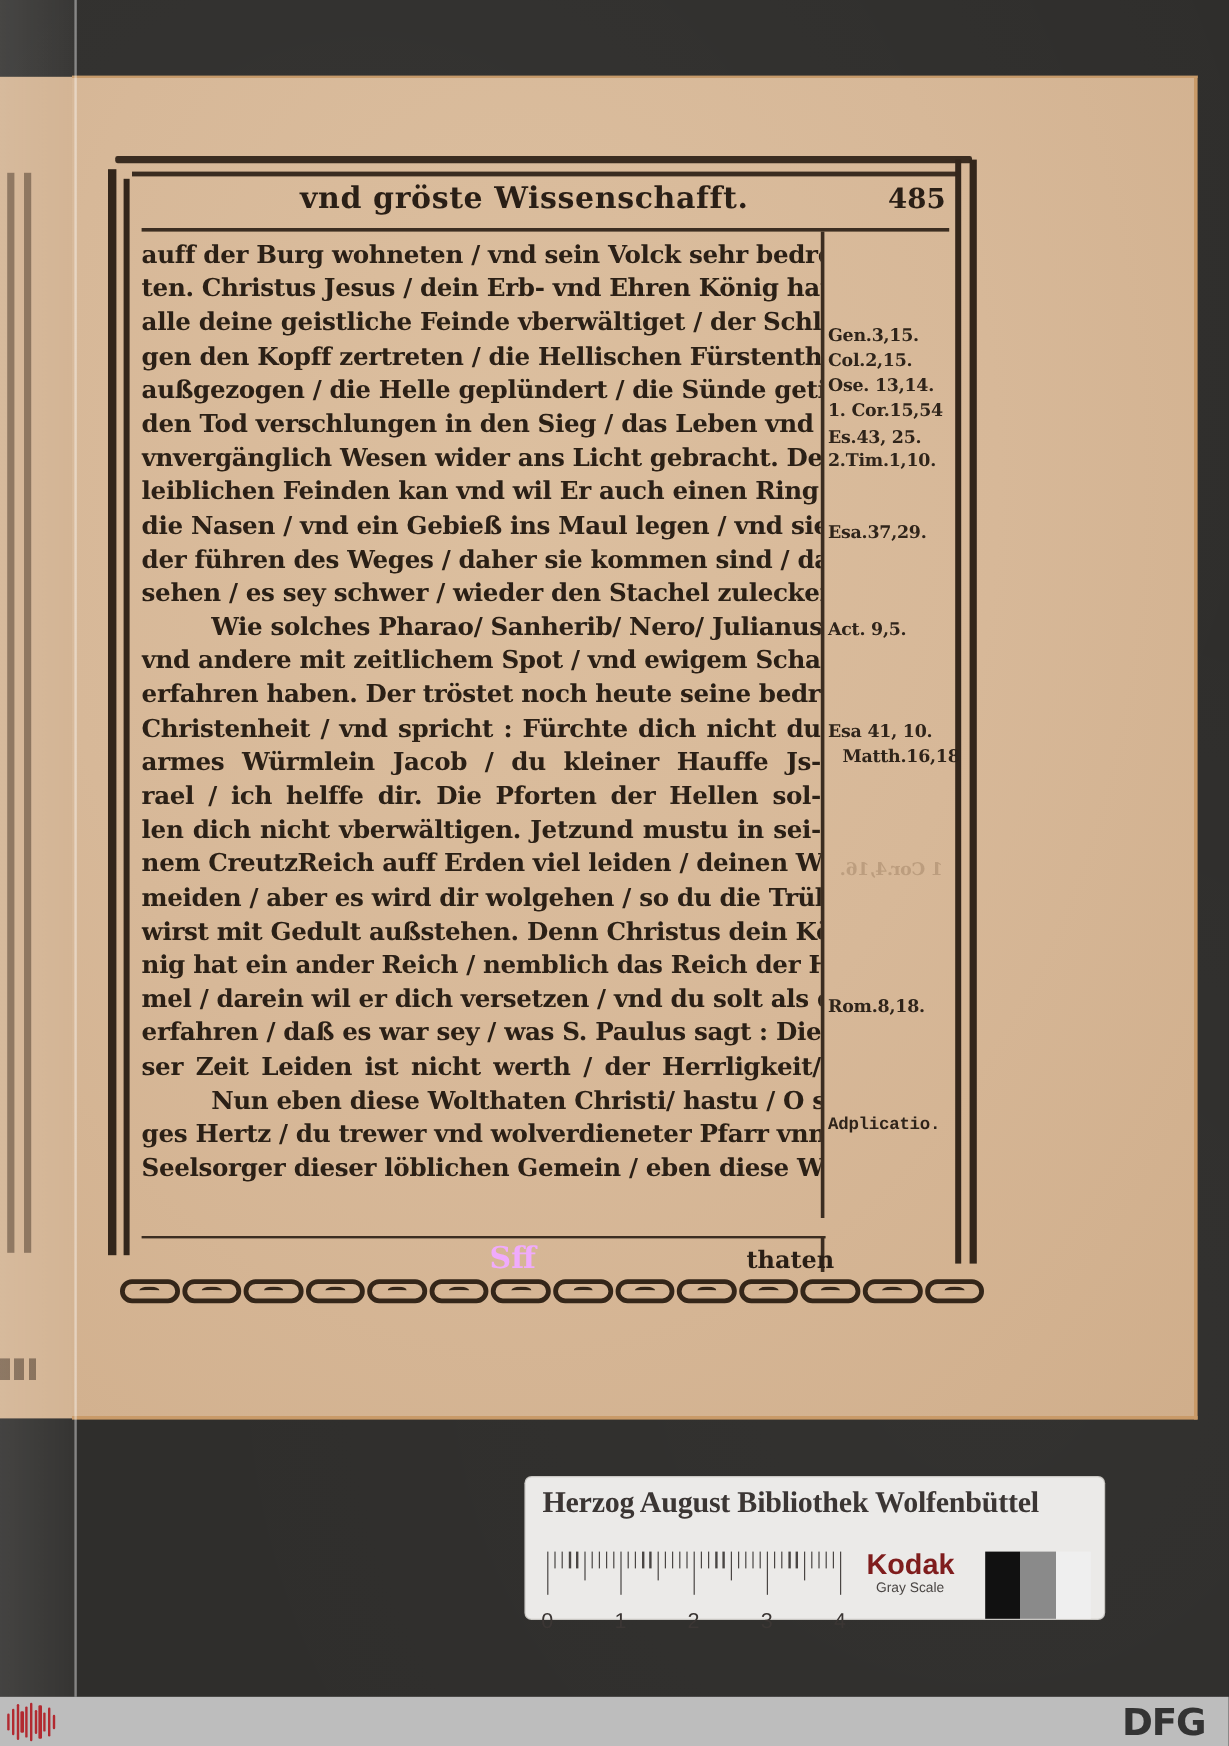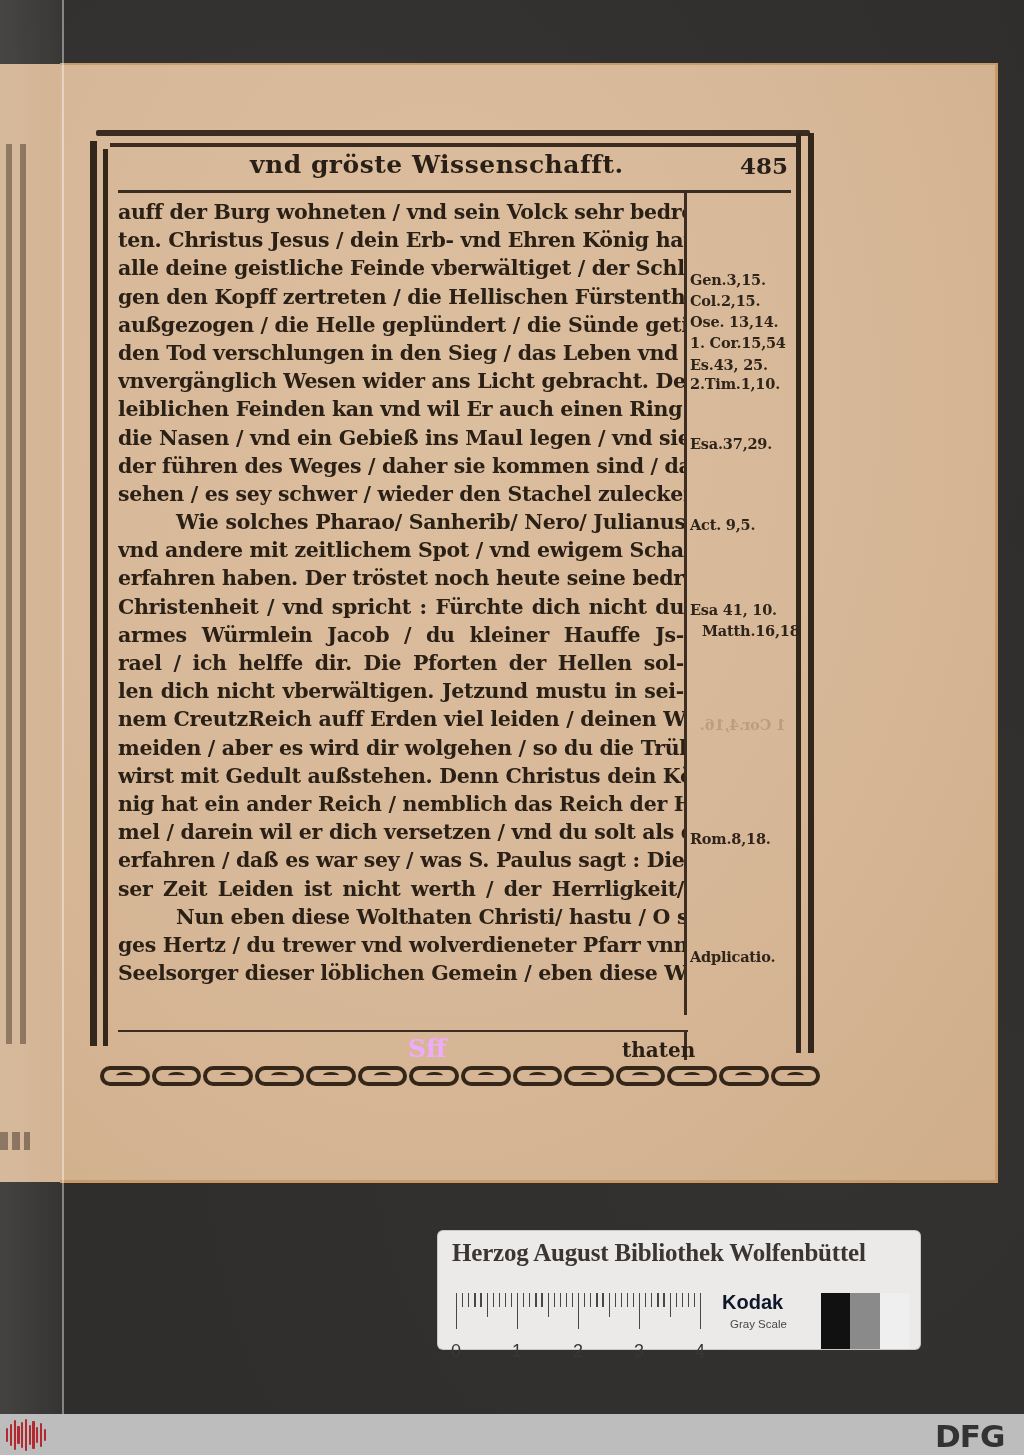--- a/index.html
+++ b/index.html
@@ -160,21 +160,21 @@
   .tick {
     position: absolute; top: 0; width: 1.3px; background: #4a4644;
   }
   .ruler-num {
     position: absolute; top: 48px;
     font-family: "Liberation Sans", sans-serif; font-size: 18px; color: #3b3634;
   }
   .kodak {
     position: absolute; left: 284px; top: 60px;
     font-family: "Liberation Sans", sans-serif; font-weight: bold;
-    font-size: 20px; color: #0f172a;
+    font-size: 24px; color: #7f1d1d;
   }
   .kodak-sub {
     position: absolute; left: 292px; top: 87px;
     font-family: "Liberation Sans", sans-serif;
     font-size: 11.5px; color: #4a4644;
   }
   .gray-swatches {
     position: absolute; left: 383px; top: 62px; width: 88px; height: 56px; display: flex;
   }
   .swatch { flex: 1; height: 56px; }
@@ -264,21 +264,21 @@
     <div class="note" style="top: 94.11px;">Col.2,15.</div>
     <div class="note" style="top: 115.26px;">Ose. 13,14.</div>
     <div class="note" style="top: 136.41px;">1. Cor.15,54</div>
     <div class="note" style="top: 157.56px;">Es.43, 25.</div>
     <div class="note" style="top: 177.3px;">2.Tim.1,10.</div>
     <div class="note" style="top: 236.52px;">Esa.37,29.</div>
     <div class="note" style="top: 318.3px;">Act. 9,5.</div>
     <div class="note" style="top: 402.9px;">Esa 41, 10.</div>
     <div class="note" style="top: 424.05px; margin-left: 12px;">Matth.16,18</div>
     <div class="note" style="top: 632px;">Rom.8,18.</div>
-    <div class="note" style="top: 750px;">Adplicatio.</div>
+    <div class="note" style="top: 732px; font-family: Liberation Mono, monospace;">Adplicatio.</div>
   </div>
 
 <div class="signature">Sff</div>
 <div class="catchword">thaten</div>
 
 <div class="ornament-band" id="ornament-band">
     <div class="orn"></div>
     <div class="orn"></div>
     <div class="orn"></div>
     <div class="orn"></div>

